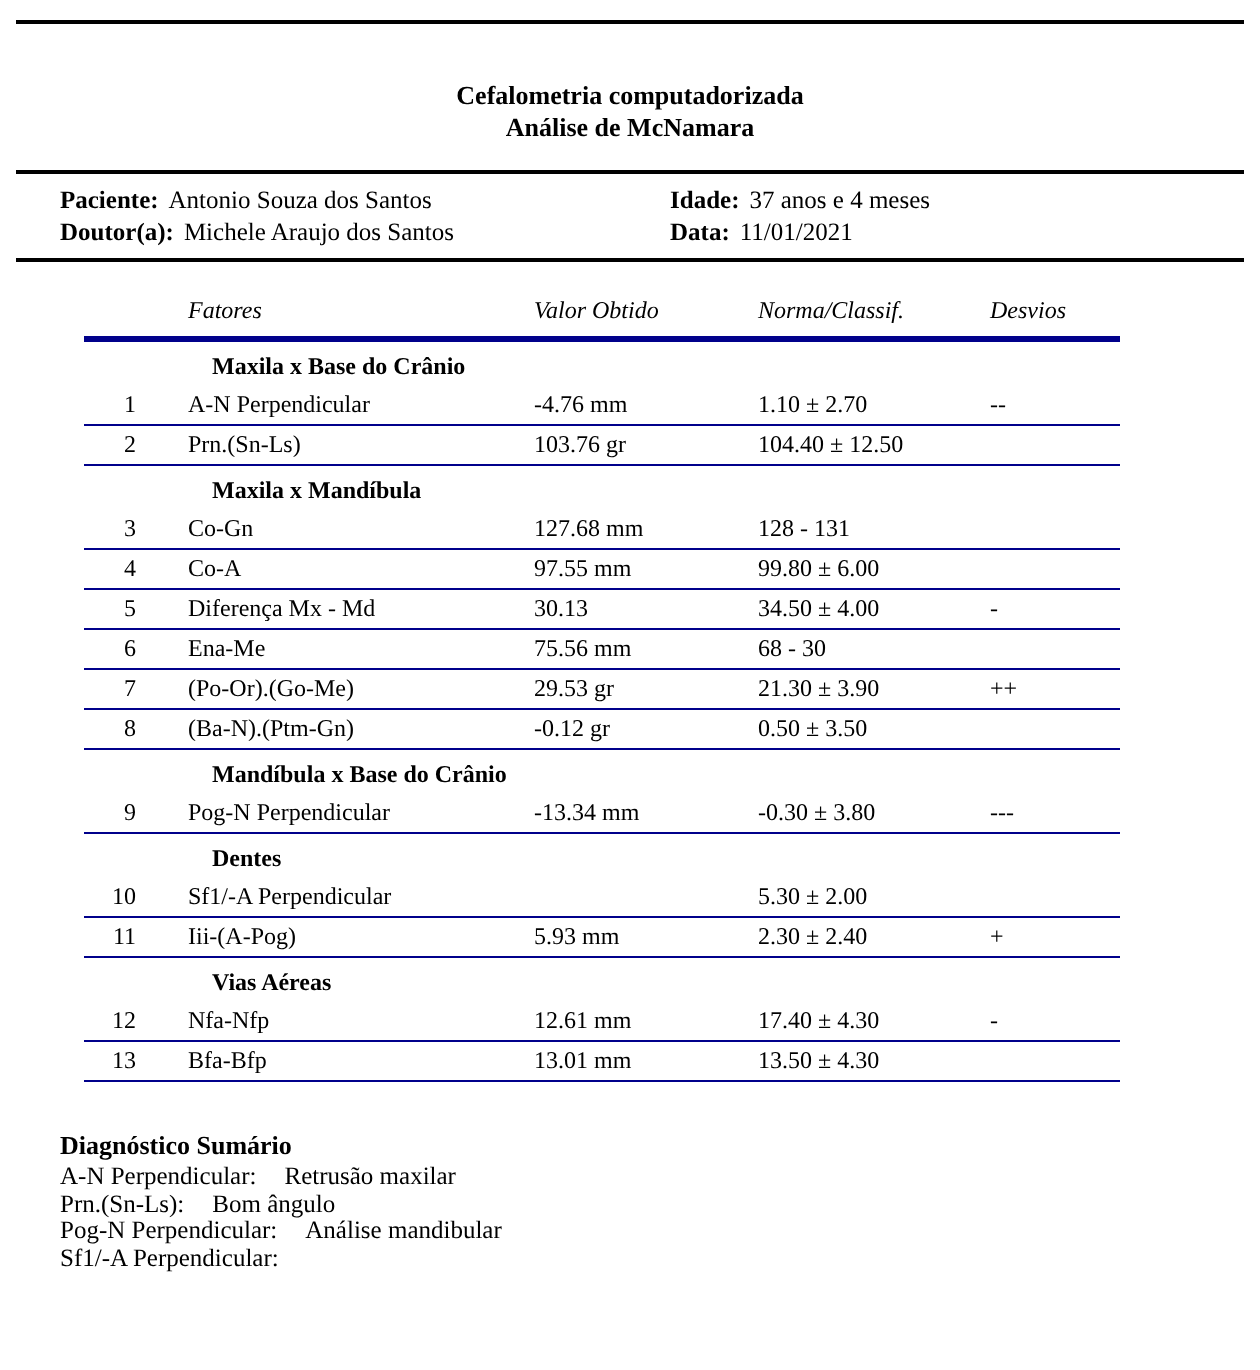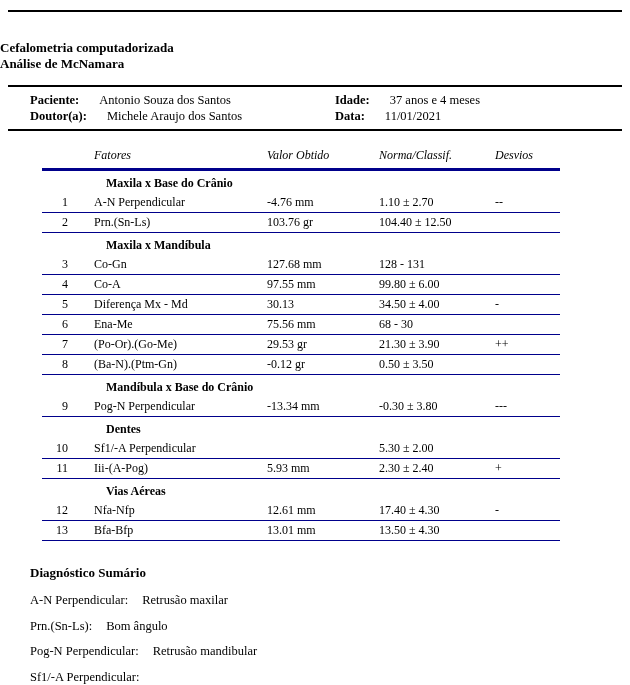--- a/index.html
+++ b/index.html
@@ -7,47 +7,47 @@
   html, body { background: #ffffff; }
   body {
     width: 630px; height: 685px; overflow: hidden;
     font-family: "Liberation Serif", "DejaVu Serif", serif;
     color: #000; font-size: 12.5px;
   }
   .page { position: relative; width: 630px; height: 685px; background: #fff; }
 
   .top-rule { margin: 10px 8px 0 8px; border-top: 2px solid #000; height: 0; }
 
-  .title-block { margin-top: 28px; }
+  .title-block { margin-top: 28px; text-align: center; }
   .title { font-weight: bold; font-size: 13px; line-height: 16px; }
 
   .patient-sep { margin: 0 8px; border-top: 2px solid #000; height: 0; }
   .patient-sep.first { margin-top: 13px; }
   .patient-rows { padding: 5px 8px 5px 30px; }
   .patient-row { display: grid; grid-template-columns: 305px 160px 1fr; line-height: 16px; }
   .plabel { font-weight: bold; }
-  .pvalue { margin-left: 20px; }
+  .pvalue { margin-left: 5px; }
 
   table.factors {
     border-collapse: collapse; table-layout: fixed;
     margin: 14px 0 0 42px; width: 518px; font-size: 12px;
   }
   .factors thead tr { border-bottom: 3px solid #00008B; font-style: italic; }
   .factors th { font-weight: normal; padding: 3px 0 5px 0; }
   .factors td { padding: 2px 0 3px 0; line-height: 14px; }
   .c-num { text-align: right; }
   .c-fator { text-align: left; padding-left: 26px !important; }
   .c-valor, .c-norma, .c-desvio { text-align: left; }
   .data-row { border-bottom: 1px solid #00008B; }
   .section-row td { padding: 5px 0 3px 0; }
   .section-name { font-weight: bold; text-align: left; padding-left: 38px !important; }
 
   .diagnosis { margin: 24px 0 0 30px; }
   .diagnosis-title { font-weight: bold; font-size: 13px; }
-  .diag-item { margin-top: 13px; line-height: 12.5px; }
+  .diag-item { margin-top: 1px; line-height: 12.5px; }
   .diag-value { margin-left: 14px; }
 </style>
 </head>
 <body>
 
 <div class="page">
 
   <div class="top-rule"></div>
 
   <div class="title-block">
@@ -209,18 +209,18 @@
           <td class="c-desvio"></td>
         </tr>
       </tbody>
   </table>
 
   <div class="diagnosis">
     <div class="diagnosis-title">Diagnóstico Sumário</div>
     <div>
         <div class="diag-item"><span class="diag-label">A-N Perpendicular:</span><span class="diag-value">Retrusão maxilar</span></div>
         <div class="diag-item"><span class="diag-label">Prn.(Sn-Ls):</span><span class="diag-value">Bom ângulo</span></div>
-        <div class="diag-item"><span class="diag-label">Pog-N Perpendicular:</span><span class="diag-value">Retrusão mandibular</span></div>
+        <div class="diag-item"><span class="diag-label">Pog-N Perpendicular:</span><span class="diag-value">Análise mandibular</span></div>
         <div class="diag-item"><span class="diag-label">Sf1/-A Perpendicular:</span></div>
       </div>
   </div>
 
 </div>
 
 </body></html>

